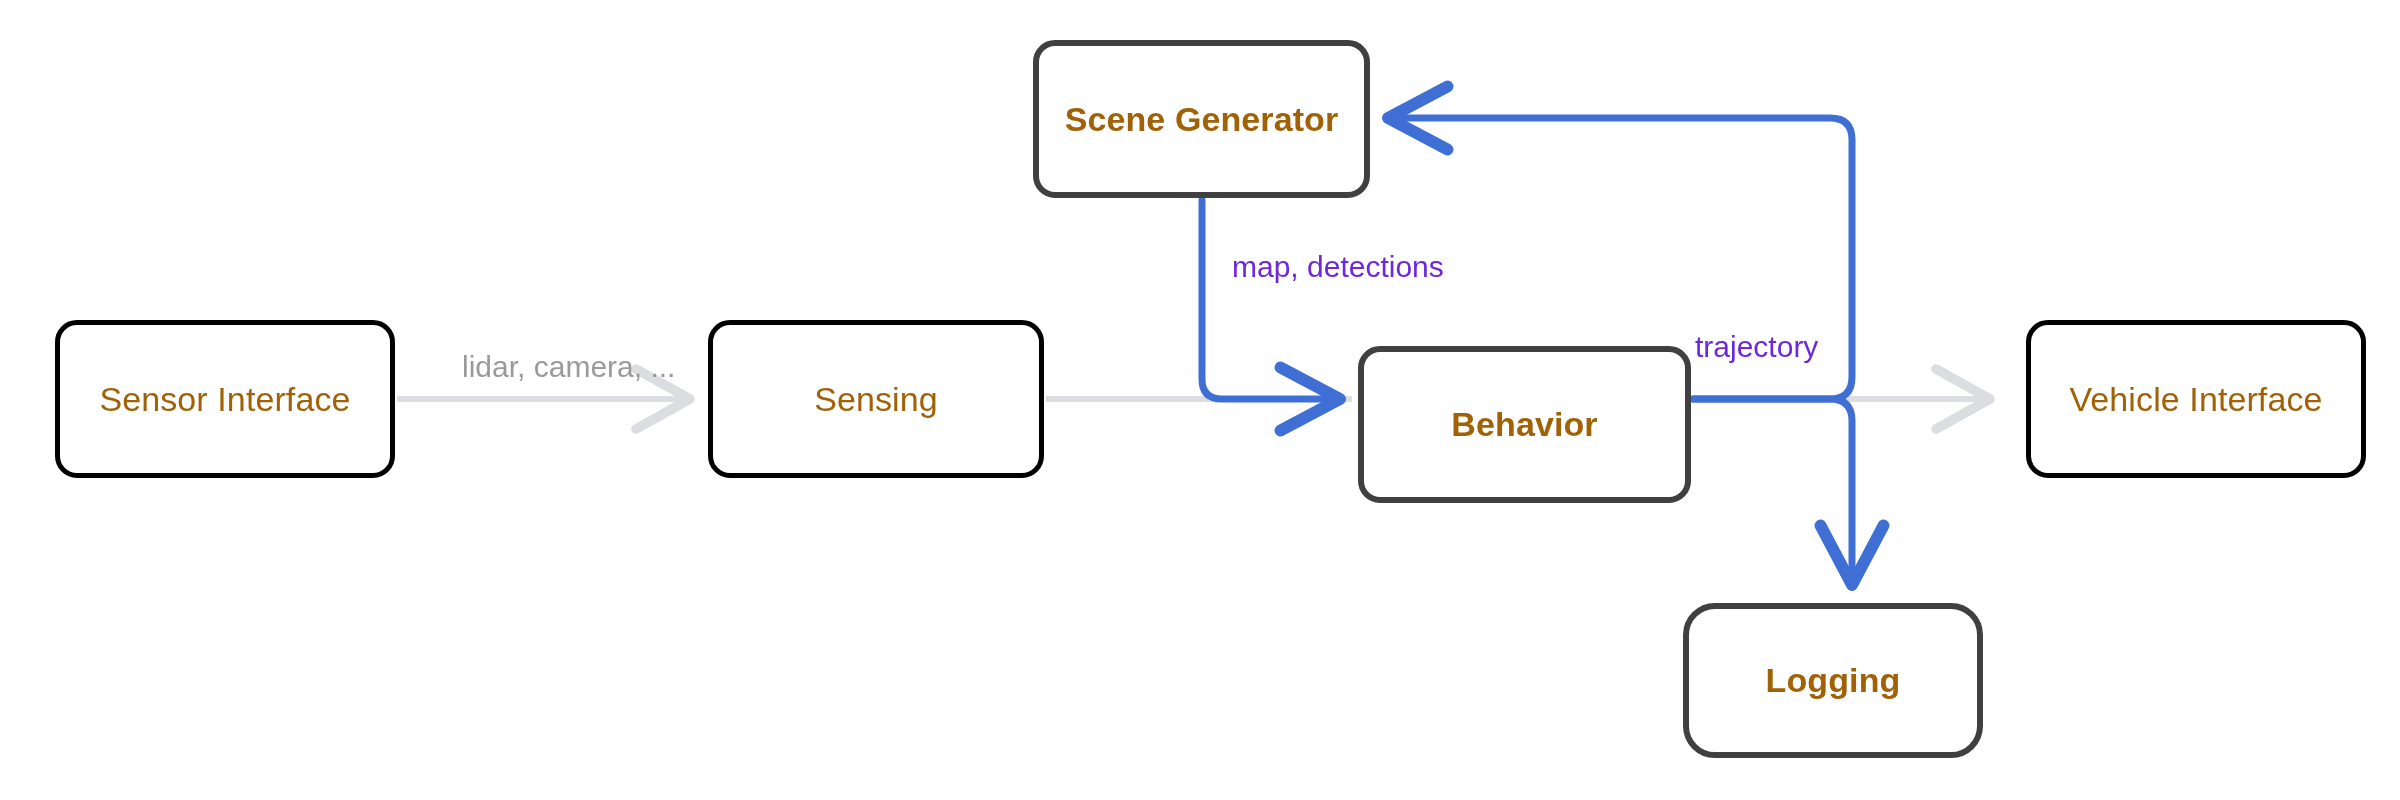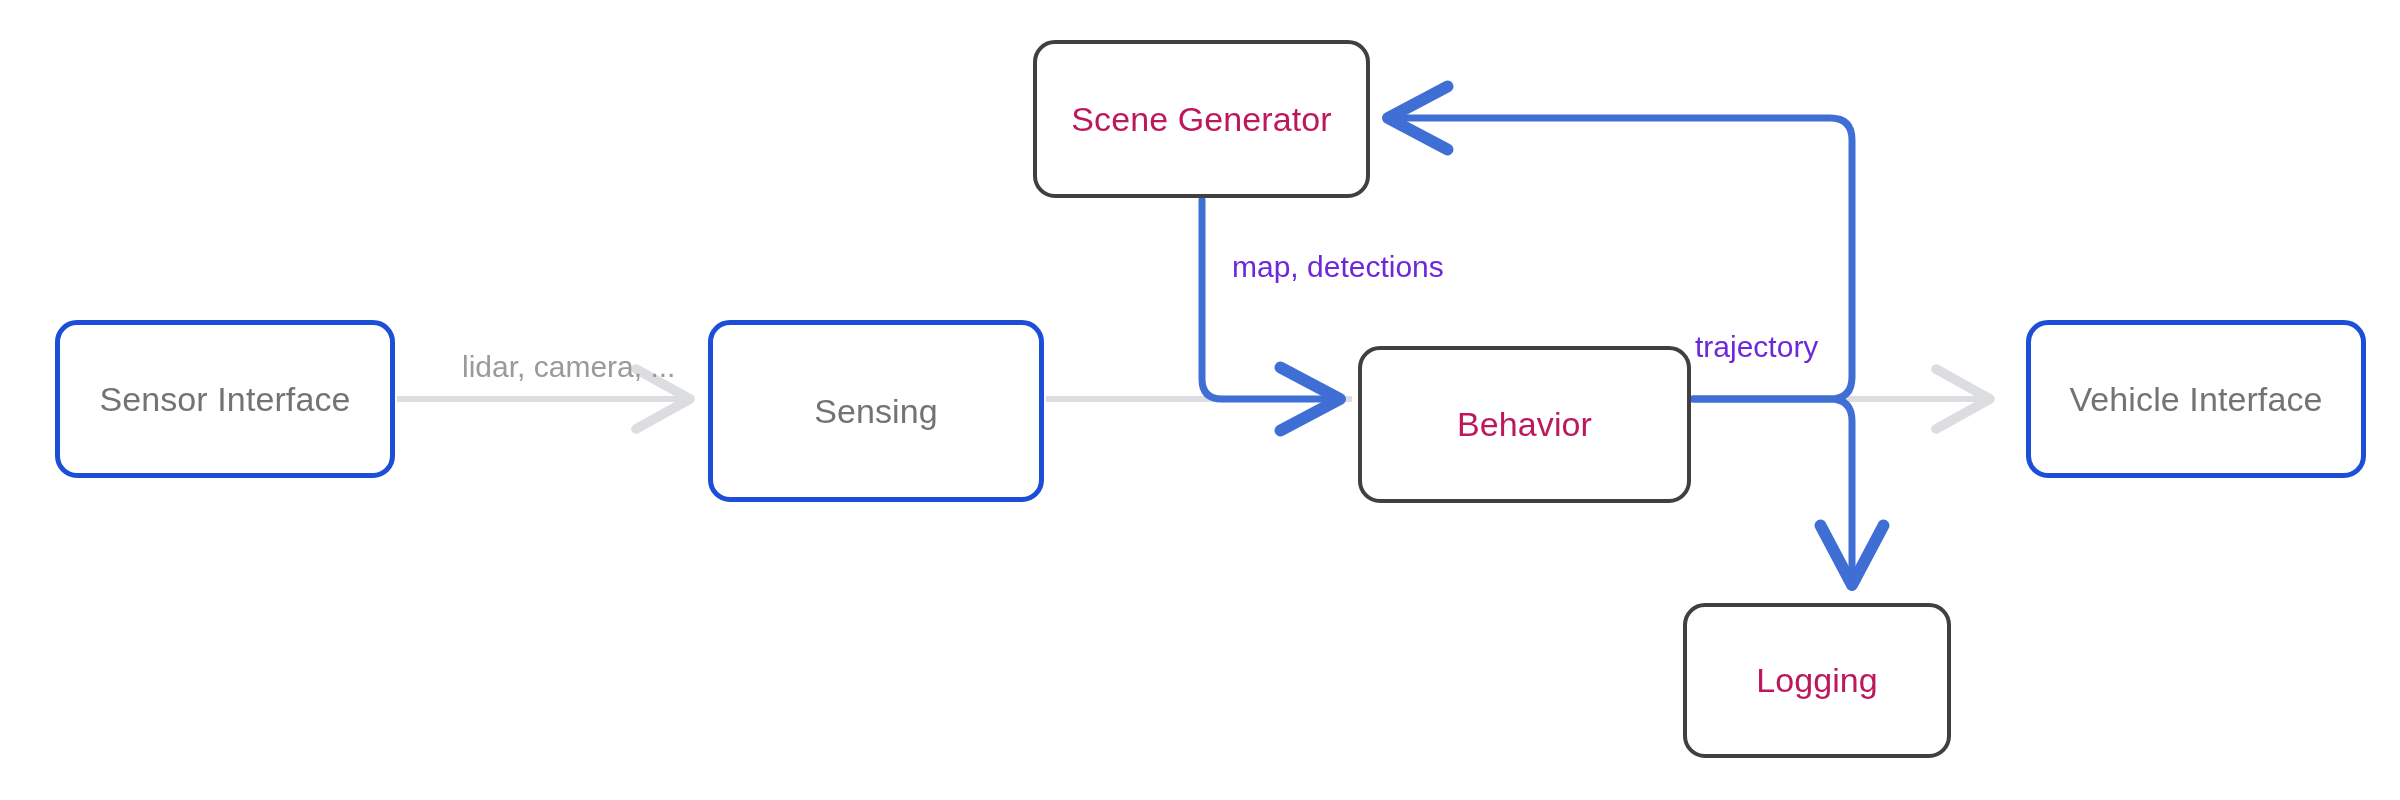--- a/index.html
+++ b/index.html
@@ -23,26 +23,27 @@
     display: flex;
     align-items: center;
     justify-content: center;
     border-radius: 22px;
     background: #ffffff;
     font-size: 34px;
     letter-spacing: 0.1px;
     white-space: nowrap;
   }
   .node.inactive {
-    border: 5px solid #1d4ed8;
-    color: #737373;
+    border: 5px solid #000000;
+    color: #a16207;
   }
   .node.active {
-    border: 4px solid #404040;
-    color: #be185d;
+    border: 6px solid #404040;
+    color: #a16207;
+    font-weight: bold;
   }
   .edge-label {
     position: absolute;
     font-size: 30px;
     white-space: nowrap;
     line-height: 1;
   }
   .edge-label.muted { color: #9a9a9a; }
   .edge-label.dark  { color: #6d28d9; }
   #wires {
@@ -89,37 +90,37 @@
 
     <g>
       <path d="M 1693 399 L 1830 399 Q 1852 399 1852 421 L 1852 585" fill="none" stroke="#3f6fd4" stroke-width="7" stroke-linecap="round" stroke-linejoin="round" marker-end="url(#arrow-blue)"></path>
     </g>
   </svg>
 
   <div class="node inactive" style="left:55px; top:320px; width:340px; height:158px;">
     <span>Sensor Interface</span>
   </div>
 
-  <div class="node inactive" style="left:708px; top:320px; width:336px; height:182px;">
+  <div class="node inactive" style="left:708px; top:320px; width:336px; height:158px;">
     <span>Sensing</span>
   </div>
 
   <div class="node active" style="left:1033px; top:40px; width:337px; height:158px;">
     <span>Scene Generator</span>
   </div>
 
   <div class="node active" style="left:1358px; top:321px; width:333px; height:157px;margin-top:25px;">
     <span>Behavior</span>
   </div>
 
   <div class="node inactive" style="left:2005px; top:320px; width:340px; height:158px;margin-left:21px;">
     <span>Vehicle Interface</span>
   </div>
 
-  <div class="node active" style="left:1683px; top:603px; width:268px; height:155px;">
+  <div class="node active" style="left:1683px; top:603px; width:300px; height:155px;border-radius:32px;">
     <span>Logging</span>
   </div>
 
   <div class="edge-label muted" style="left:430px; top:352px;margin-left:32px;">lidar, camera, ...</div>
 
   <div class="edge-label dark" style="left:1232px; top:252px;">map, detections</div>
 
   <div class="edge-label dark" style="left:1695px; top:332px;">trajectory</div>
 
 </div>

